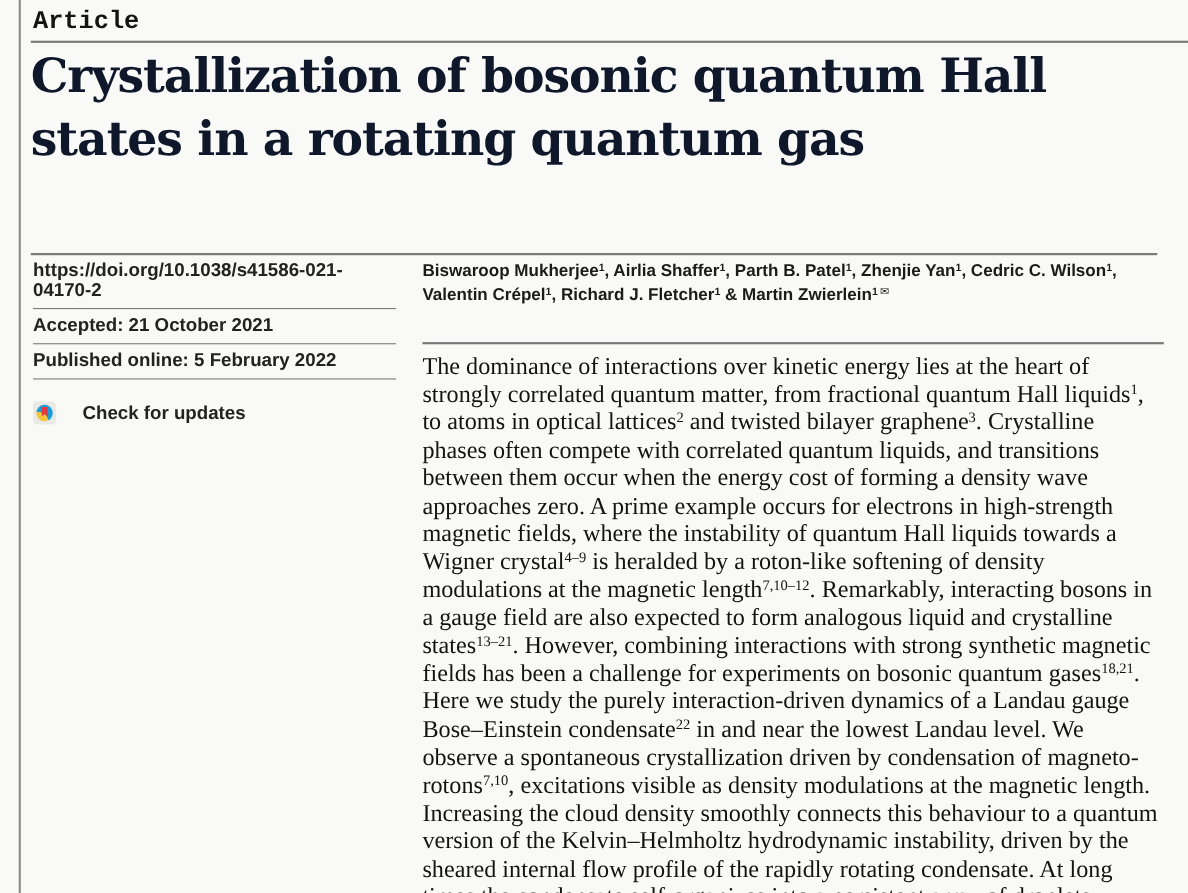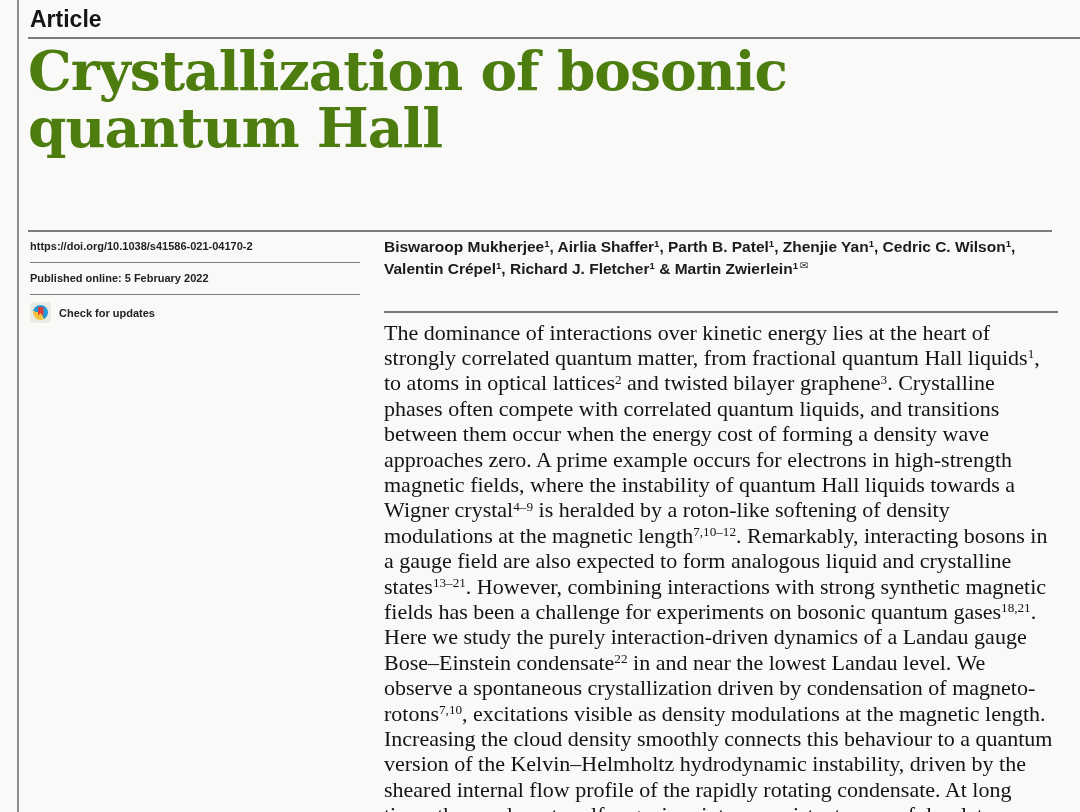--- a/index.html
+++ b/index.html
@@ -20,46 +20,46 @@
     color:var(--ink);
     font-family:"Liberation Sans",sans-serif;
     position:relative;
   }
   .left-border{
     position:absolute;left:17px;top:0;width:2px;height:812px;
     background:var(--left-border);
   }
   .kicker{
     position:absolute;left:30px;top:4px;
-    font-family:Liberation Sans, sans-serif;font-weight:700;font-size:23px;line-height:30px;
+    font-family:Liberation Mono, monospace;font-weight:700;font-size:23px;line-height:30px;
     color:var(--ink);
   }
   .kicker-rule{
     position:absolute;left:28px;top:37px;width:1052px;height:1.5px;
     background:var(--rule);
   }
   .title{
     position:absolute;left:28px;top:42px;width:1000px;
     font-family:"DejaVu Serif",serif;font-weight:700;
-    font-size:55px;line-height:57px;letter-spacing:-1px;
-    color:#4d7c0f;
+    font-size:43px;line-height:57px;letter-spacing:-1px;
+    color:#0f172a;
   }
   .mid-rule{
     position:absolute;left:28px;top:230px;width:1024px;height:1.5px;
     background:var(--rule);
   }
   .lcol{
     position:absolute;left:30px;top:231px;width:330px;
-    font-weight:700;font-size:11px;line-height:18px;color:var(--meta-ink);
+    font-weight:700;font-size:17px;line-height:18px;color:var(--meta-ink);
   }
   .meta-row{
     padding:6px 0 7px;border-bottom:1.5px solid var(--rule);
   }
   .check-row{
-    margin-top:7px;display:flex;align-items:center;gap:8px;cursor:pointer;
+    margin-top:20px;display:flex;align-items:center;gap:24px;cursor:pointer;
   }
   .cm-badge{
     position:relative;width:21px;height:21px;border-radius:4px;
     background:var(--cm-bg);display:inline-block;flex:0 0 auto;
   }
   .cm-circle{
     position:absolute;left:3px;top:3px;width:15px;height:15px;border-radius:50%;
     background:conic-gradient(from 150deg,var(--cm-yellow) 0 130deg,var(--cm-blue) 0 360deg);
   }
   .cm-bookmark{
@@ -94,26 +94,27 @@
   }
 </style>
 </head>
 <body>
 
 <div class="left-border"></div>
 
 <div class="kicker">Article</div>
 <div class="kicker-rule"></div>
 
-<h1 class="title"><span>Crystallization of bosonic quantum Hall</span><br></h1>
+<h1 class="title"><span>Crystallization of bosonic quantum Hall</span><br><span>states in a rotating quantum gas</span></h1>
 
 <div class="mid-rule"></div>
 
 <div class="lcol">
   <div class="meta-row">https://doi.org/10.1038/s41586-021-04170-2</div>
+  <div class="meta-row">Accepted: 21 October 2021</div>
   <div class="meta-row">Published online: 5 February 2022</div>
   <div class="check-row">
     <span class="cm-badge">
       <span class="cm-circle"></span>
       <span class="cm-bookmark"></span>
     </span>
     <span>Check for updates</span>
   </div>
 </div>
 

